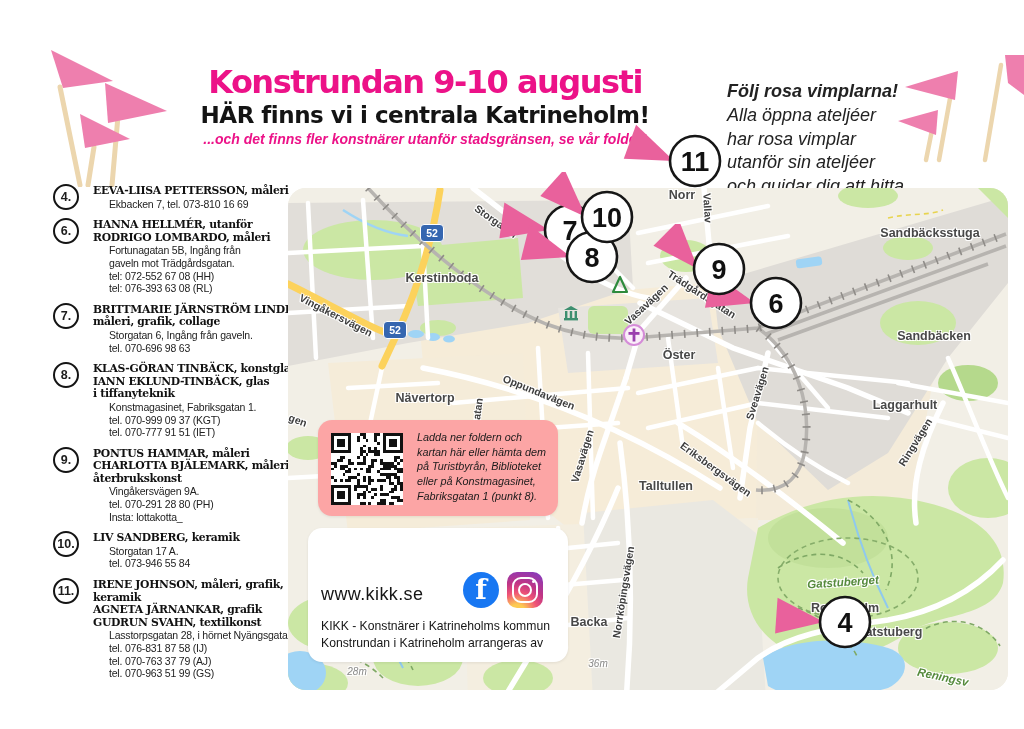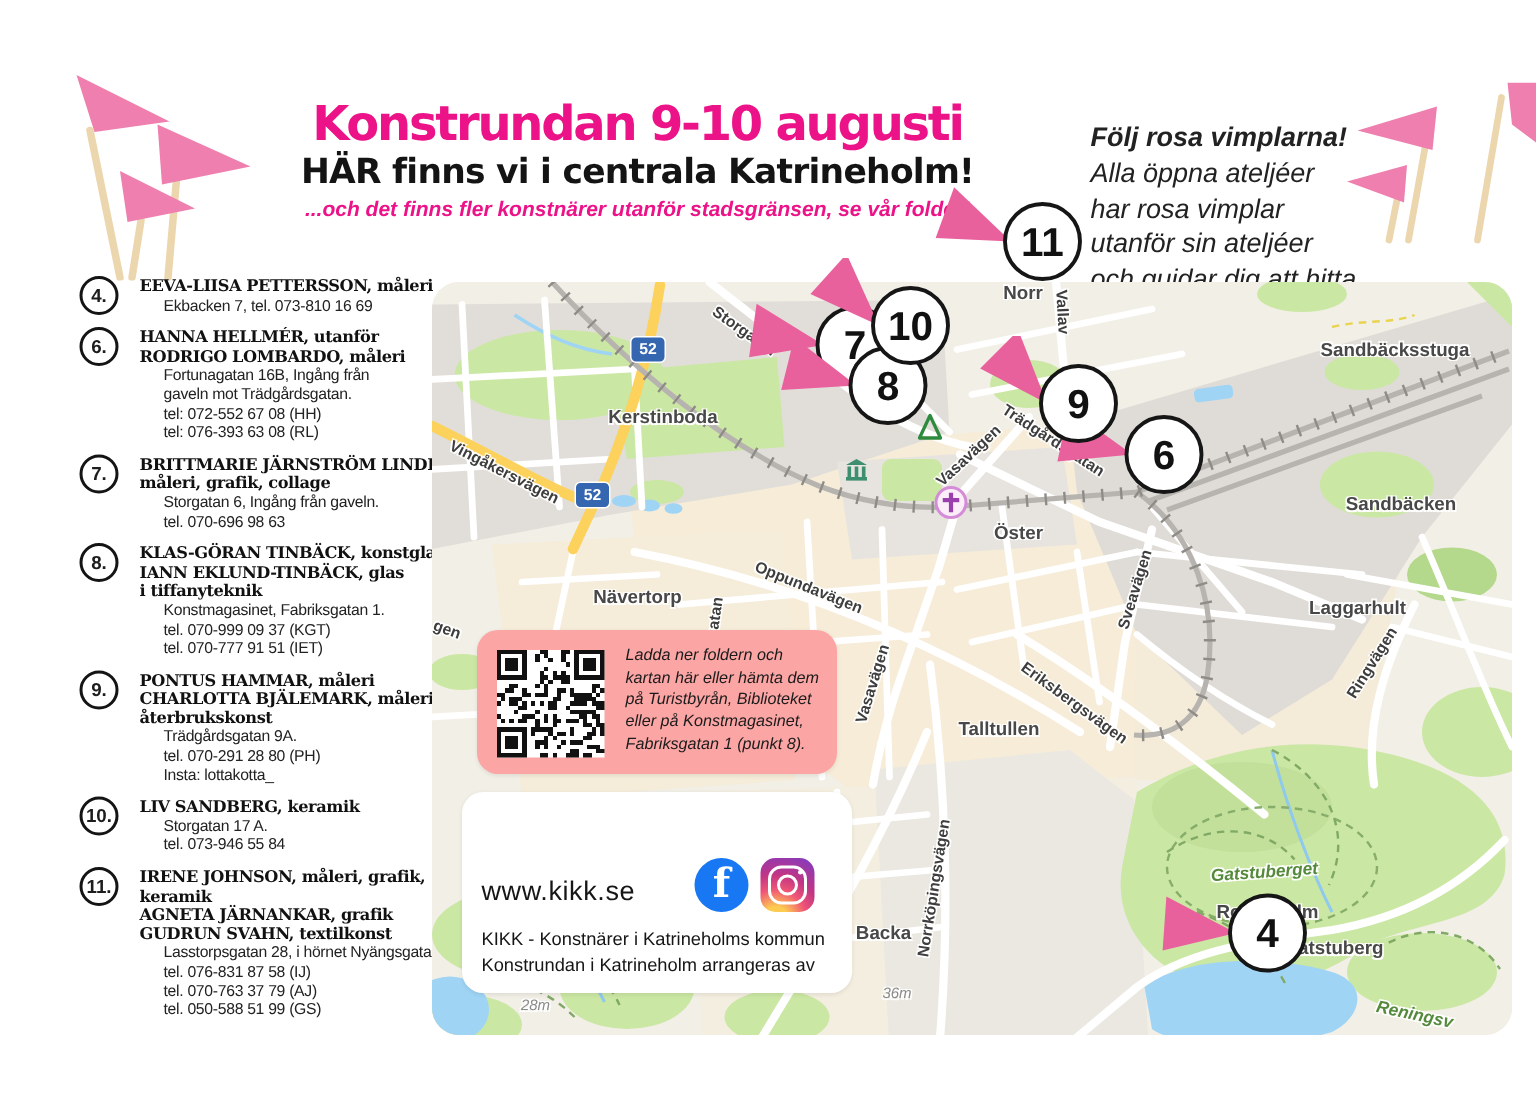--- a/index.html
+++ b/index.html
@@ -111,21 +111,21 @@
         <div class="etxt">
           <div class="nm">EEVA-LIISA PETTERSSON, måleri</div>
           <div class="dt">Ekbacken 7, tel. 073-810 16 69</div>
         </div>
       </div>
       <div class="entry">
         <div class="badge">6.</div>
         <div class="etxt">
           <div class="nm">HANNA HELLMÉR, utanför</div>
           <div class="nm">RODRIGO LOMBARDO, måleri</div>
-          <div class="dt">Fortunagatan 16B, Ingång från</div>
+          <div class="dt">Fortunagatan 5B, Ingång från</div>
           <div class="dt">gaveln mot Trädgårdsgatan.</div>
           <div class="dt">tel: 072-552 67 08 (HH)</div>
           <div class="dt">tel: 076-393 63 08 (RL)</div>
         </div>
       </div>
       <div class="entry">
         <div class="badge">7.</div>
         <div class="etxt">
           <div class="nm">BRITTMARIE JÄRNSTRÖM LINDELL,</div>
           <div class="nm">måleri, grafik, collage</div>
@@ -143,21 +143,21 @@
           <div class="dt">tel. 070-999 09 37 (KGT)</div>
           <div class="dt">tel. 070-777 91 51 (IET)</div>
         </div>
       </div>
       <div class="entry">
         <div class="badge">9.</div>
         <div class="etxt">
           <div class="nm">PONTUS HAMMAR, måleri</div>
           <div class="nm">CHARLOTTA BJÄLEMARK, måleri,</div>
           <div class="nm">återbrukskonst</div>
-          <div class="dt">Trädgårdsgatan 9A.</div>
+          <div class="dt">Vingåkersvägen 9A.</div>
           <div class="dt">tel. 070-291 28 80 (PH)</div>
           <div class="dt">Insta: lottakotta_</div>
         </div>
       </div>
       <div class="entry">
         <div class="badge">10.</div>
         <div class="etxt">
           <div class="nm">LIV SANDBERG, keramik</div>
           <div class="dt">Storgatan 17 A.</div>
           <div class="dt">tel. 073-946 55 84</div>
@@ -166,21 +166,21 @@
       <div class="entry">
         <div class="badge">11.</div>
         <div class="etxt">
           <div class="nm">IRENE JOHNSON, måleri, grafik,</div>
           <div class="nm">keramik</div>
           <div class="nm">AGNETA JÄRNANKAR, grafik</div>
           <div class="nm">GUDRUN SVAHN, textilkonst</div>
           <div class="dt">Lasstorpsgatan 28, i hörnet Nyängsgatan.</div>
           <div class="dt">tel. 076-831 87 58 (IJ)</div>
           <div class="dt">tel. 070-763 37 79 (AJ)</div>
-          <div class="dt">tel. 050-588 51 99 (GS)</div>
+          <div class="dt">tel. 070-963 51 99 (GS)</div>
         </div>
       </div>
     </div>
 
   <div class="map">
     <svg class="base" width="720" height="502" viewBox="0 0 720 502">
       <rect width="720" height="502" fill="#f2efe6"></rect>
 
       <polygon points="130,120 480,90 540,200 470,330 280,340 140,230" fill="#f6ecd8"></polygon>
       <polygon points="40,175 235,165 242,332 60,345" fill="#f5ecd9"></polygon>

